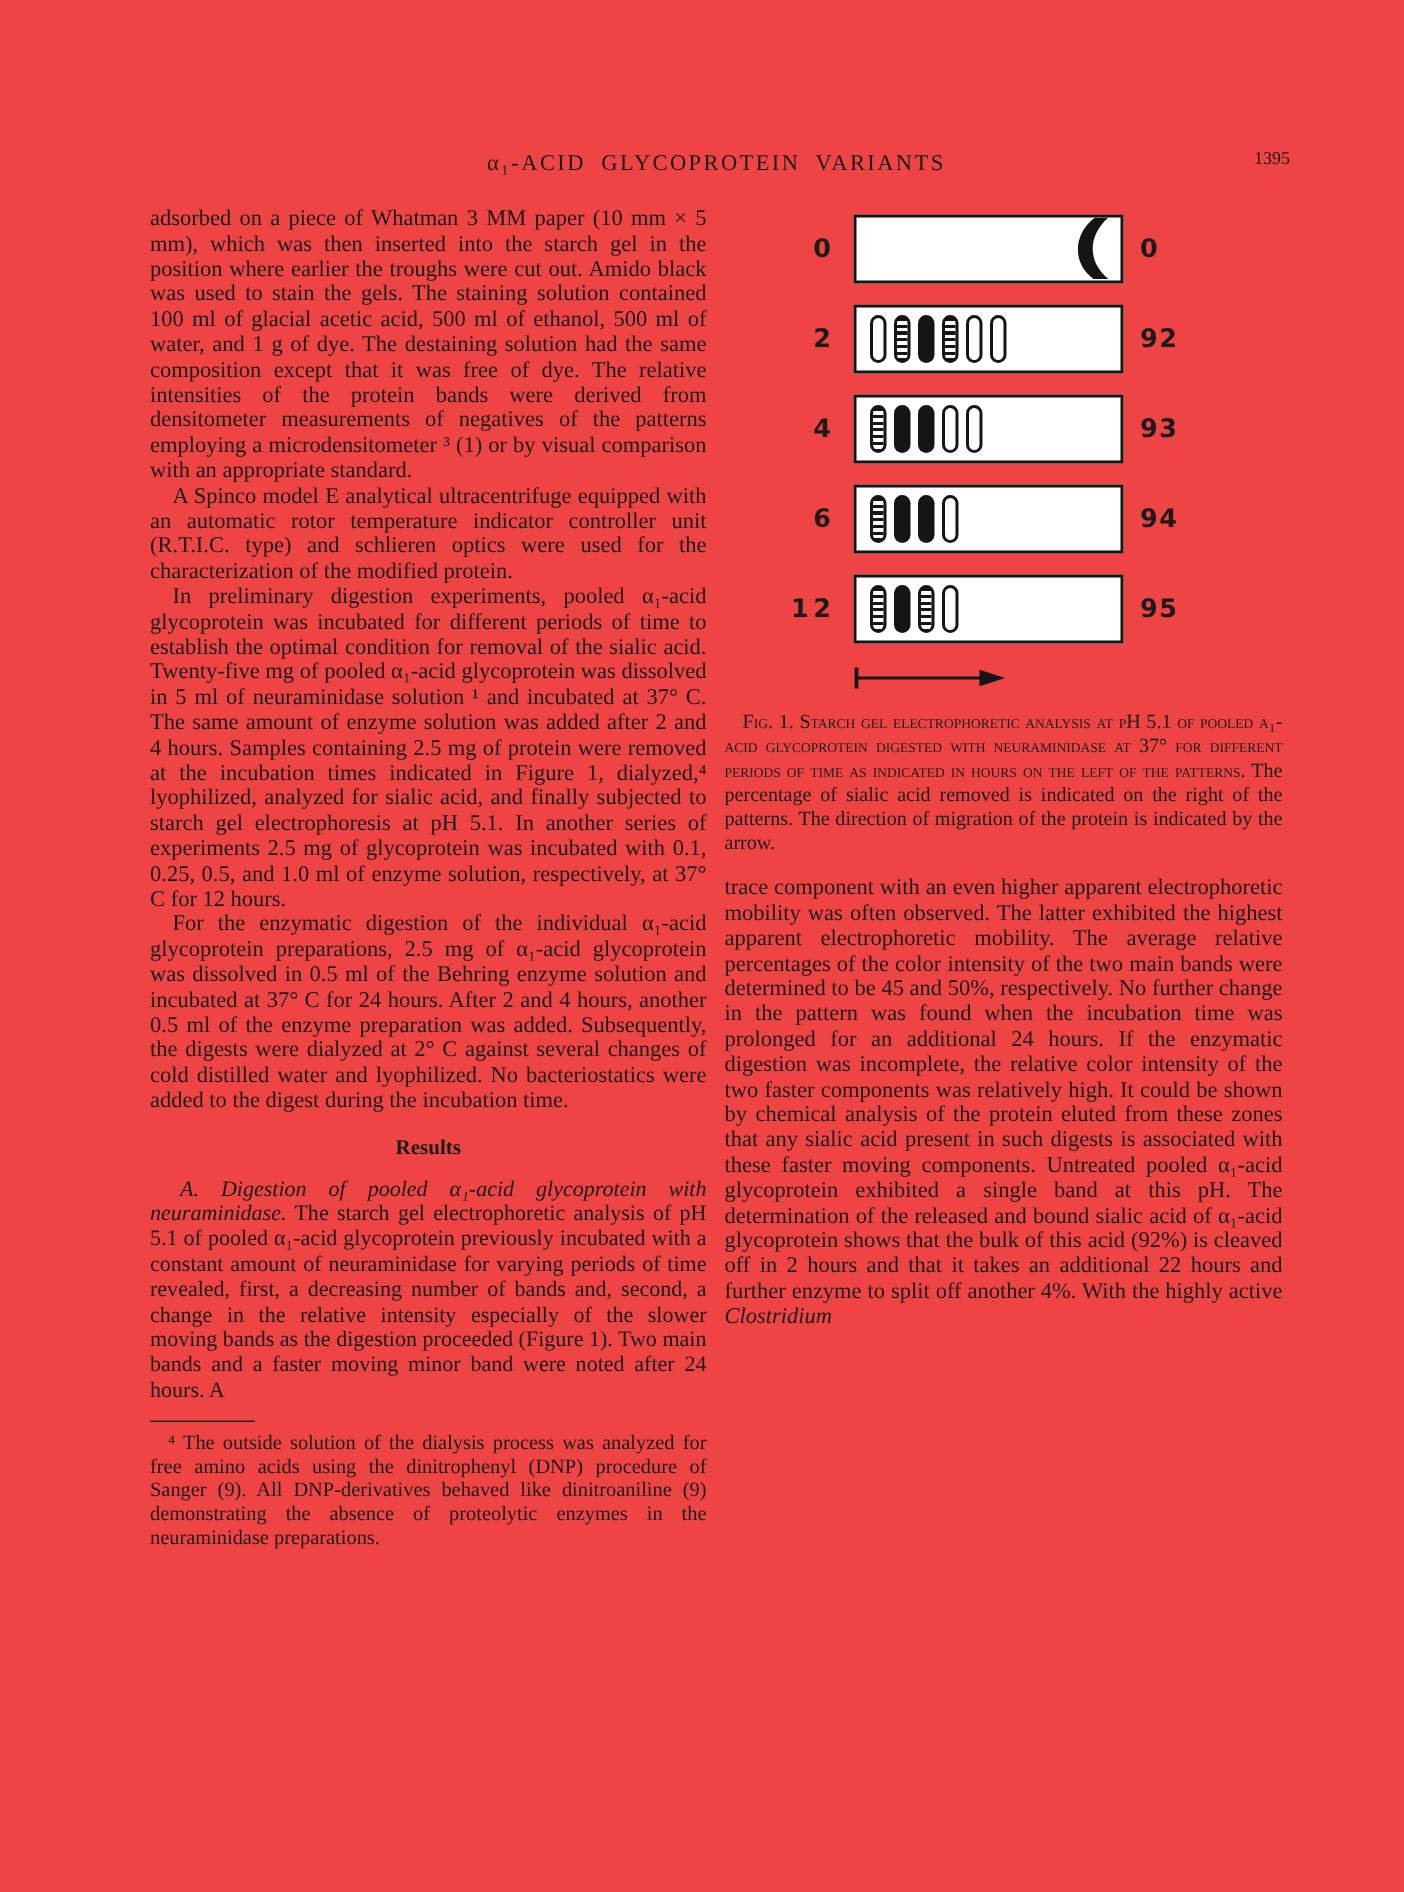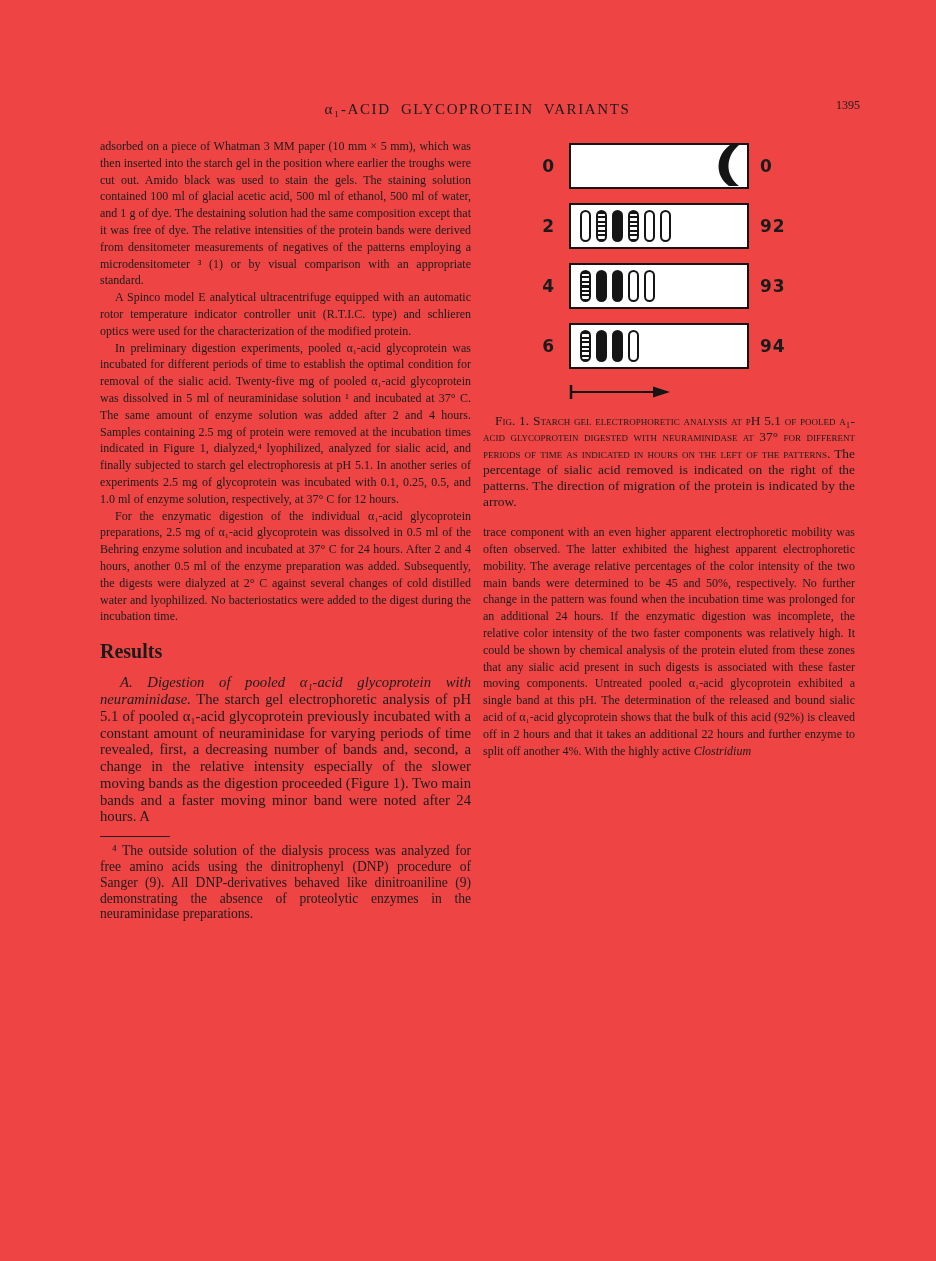--- a/index.html
+++ b/index.html
@@ -13,27 +13,27 @@
     position:absolute; top:101px; left:100px; width:755px;
     text-align:center; font-size:15px; letter-spacing:1.6px; word-spacing:5px;
   }
   .page-number { position:absolute; top:98px; left:836px; font-size:12px; }
 
   .col { position:absolute; top:138px; }
   .col-left  { left:100px; width:371px; }
   .col-right { left:483px; width:372px; }
 
   p.body {
-    margin:0; font-size:12px; line-height:16.8px;
+    margin:0; font-size:15px; line-height:16.8px;
     text-align:justify; text-indent:15px;
   }
   p.body.noindent { text-indent:0; }
 
   .results-heading {
-    font-weight:bold; font-size:20px;
+    text-align:center; font-weight:bold; font-size:14px;
     margin:15px 0 11px 0;
     font-family:Liberation Serif, serif;
   }
   p.results-para { margin:0; font-size:14.7px; line-height:16.8px; text-align:justify; text-indent:20px; }
 
   .footnote-rule { width:70px; border:none; border-top:1.5px solid #222; margin:11px 0 6px 0; }
   p.footnote { margin:0; font-size:13.6px; line-height:15.8px; text-align:justify; text-indent:12px; }
 
   
   .fig { margin-top:5px; }
@@ -132,20 +132,30 @@
           <div class="gel-row">
             <span class="gel-time">6</span>
             <div class="gel-box">
               <span class="band stippled"></span>
               <span class="band solid"></span>
               <span class="band solid"></span>
               <span class="band hollow"></span>
             </div>
             <span class="gel-pct">94</span>
           </div>
+          <div class="gel-row">
+            <span class="gel-time">12</span>
+            <div class="gel-box">
+              <span class="band stippled"></span>
+              <span class="band solid"></span>
+              <span class="band stippled"></span>
+              <span class="band hollow"></span>
+            </div>
+            <span class="gel-pct">95</span>
+          </div>
         </div>
 
       <div class="arrow-row">
         <svg width="105" height="18" viewBox="0 0 105 18">
           <line x1="2" y1="2" x2="2" y2="16" stroke="#151515" stroke-width="2.5"></line>
           <line x1="2" y1="9" x2="86" y2="9" stroke="#151515" stroke-width="2"></line>
           <polygon points="84,3.5 101,9 84,14.5" fill="#151515"></polygon>
         </svg>
       </div>
 

